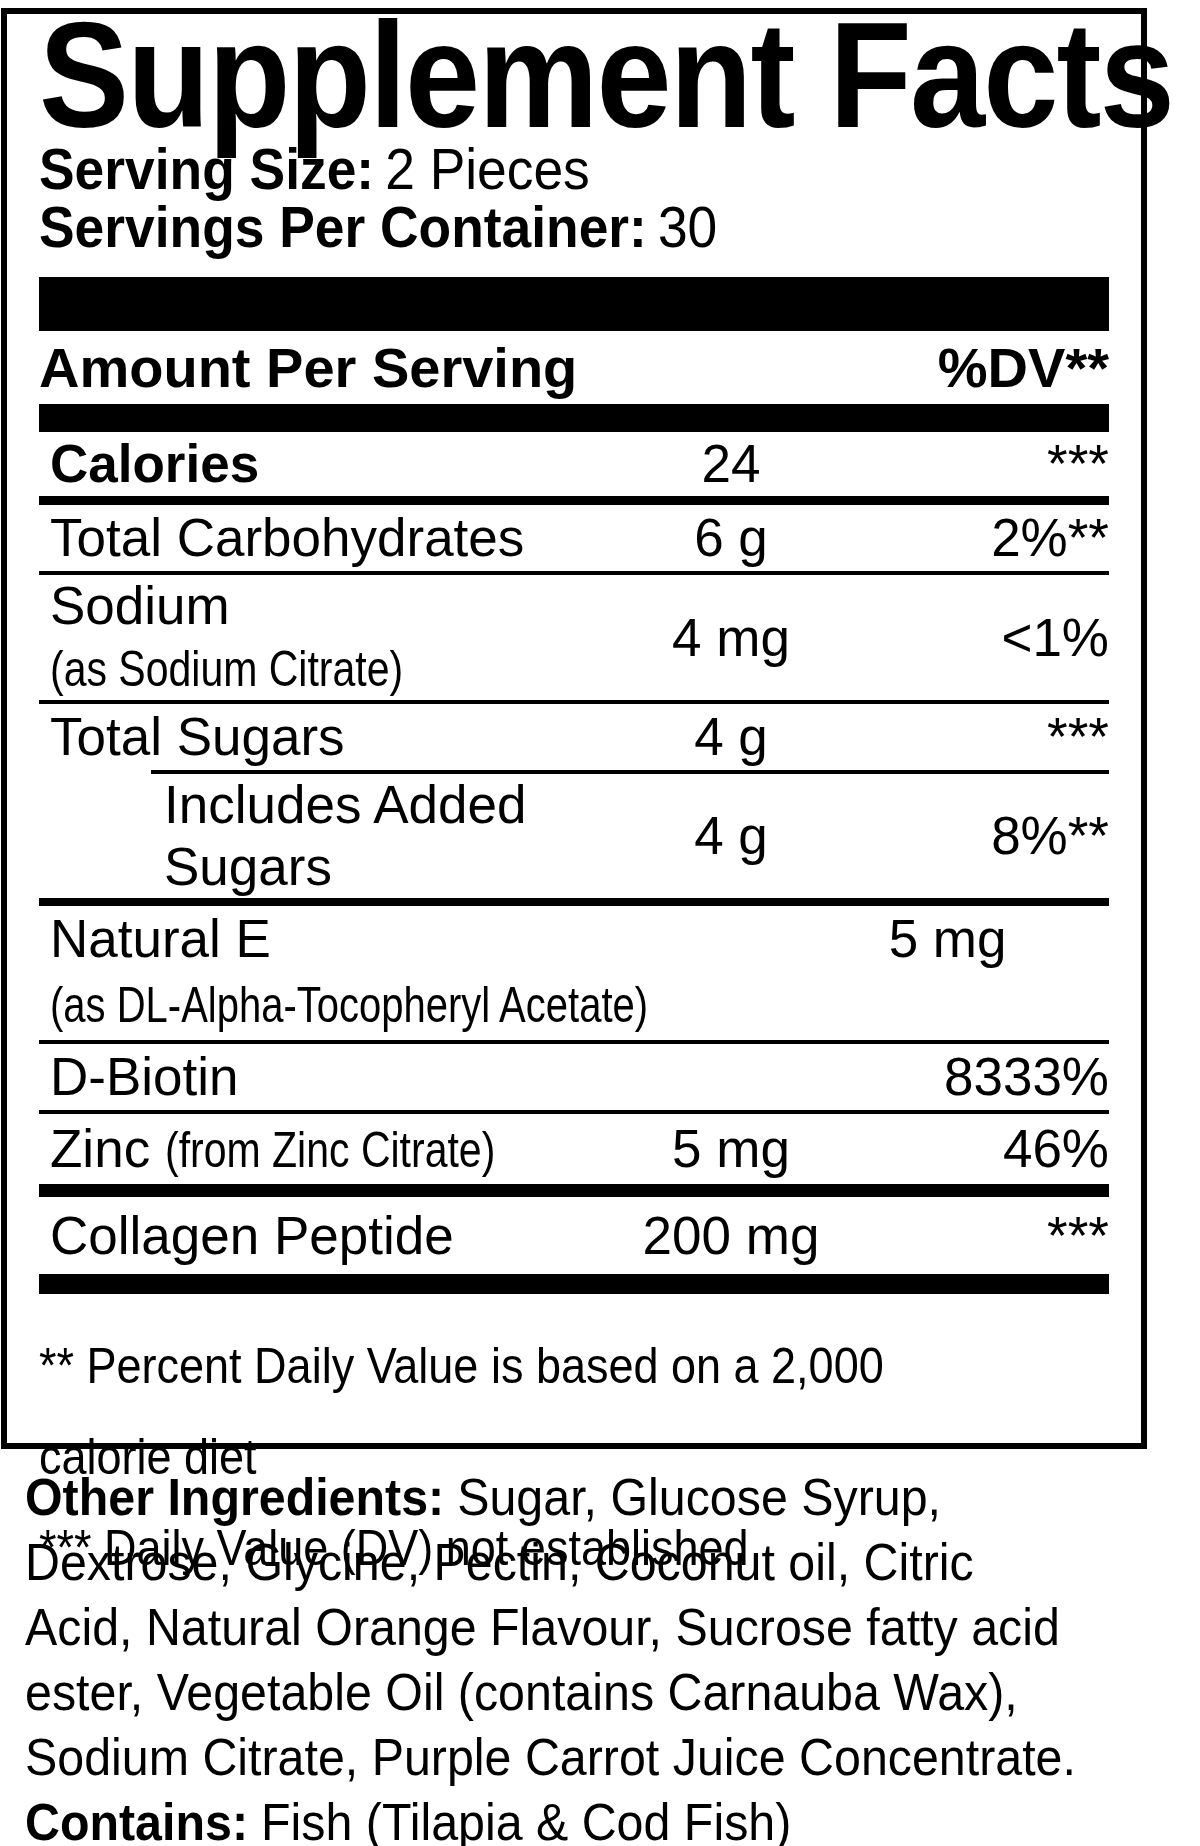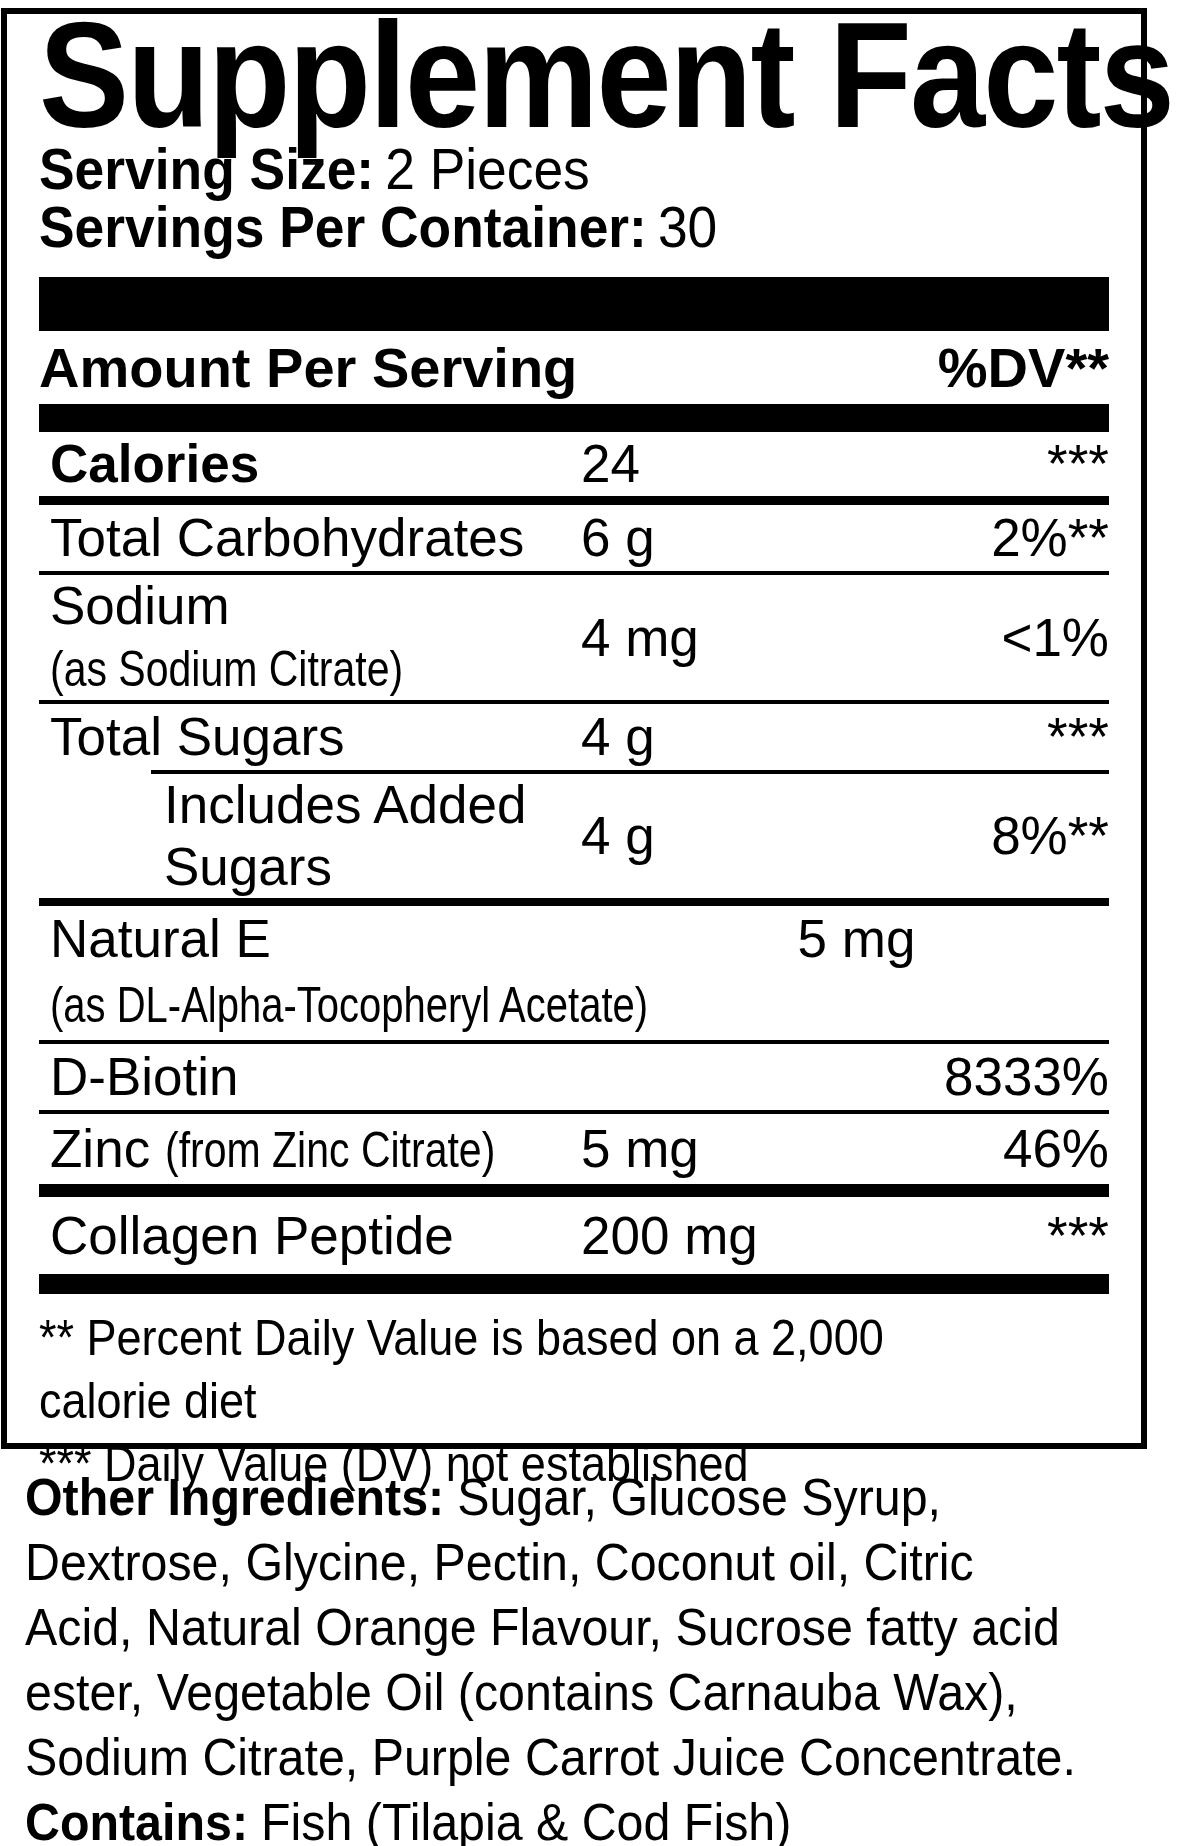--- a/index.html
+++ b/index.html
@@ -49,34 +49,34 @@
     height:73px; display:flex; align-items:center; justify-content:space-between;
     font-weight:bold; font-size:56px;gap:48px;
   }
 
   .sep       { height:4px;  background:#000; }
   .sep-thick { height:9px;  background:#000; }
   .sep-part  { height:4px;  background:#000; margin-left:112px; }
 
   .row { display:flex; align-items:center; min-height:66px; font-size:53px; line-height:62px;margin-left:11px; }
   .row .nm  { flex:1 1 auto; text-align:left; }
-  .row .amt { flex:0 0 300px; text-align:left; }
+  .row .amt { flex:0 0 300px; text-align:center; }
   .row .dv  { flex:0 0 228px; text-align:right; }
   .row .paren { font-size:50px; }
   .row-calories { min-height:64px; }
   .row-calories .nm { font-weight:bold; }
   .row-includes .nm { padding-left:114px; }
   .row-vite { align-items:flex-start; min-height:134px; }
   .row-vite .nm div { line-height:66px; }
   .row-vite .amt, .row-vite .dv { line-height:66px; }
   .row-zinc { min-height:70px; }
   .row-collagen { min-height:77px; }
 
   .foot { padding-top:13px; font-size:50px; }
-  .fline { line-height:63px; height:63px; }
+  .fline { line-height:63px; height:63px;margin-top:28px; }
 
   
   .extra { padding:16px 0 0 25px; font-size:52px; }
   .iline { line-height:65px; height:65px; }
   .iline b { margin-right:14px; }
   .contains-line { line-height:65px; height:65px; }
   .contains-line b { margin-right:14px; }
 </style>
 </head>
 <body>

